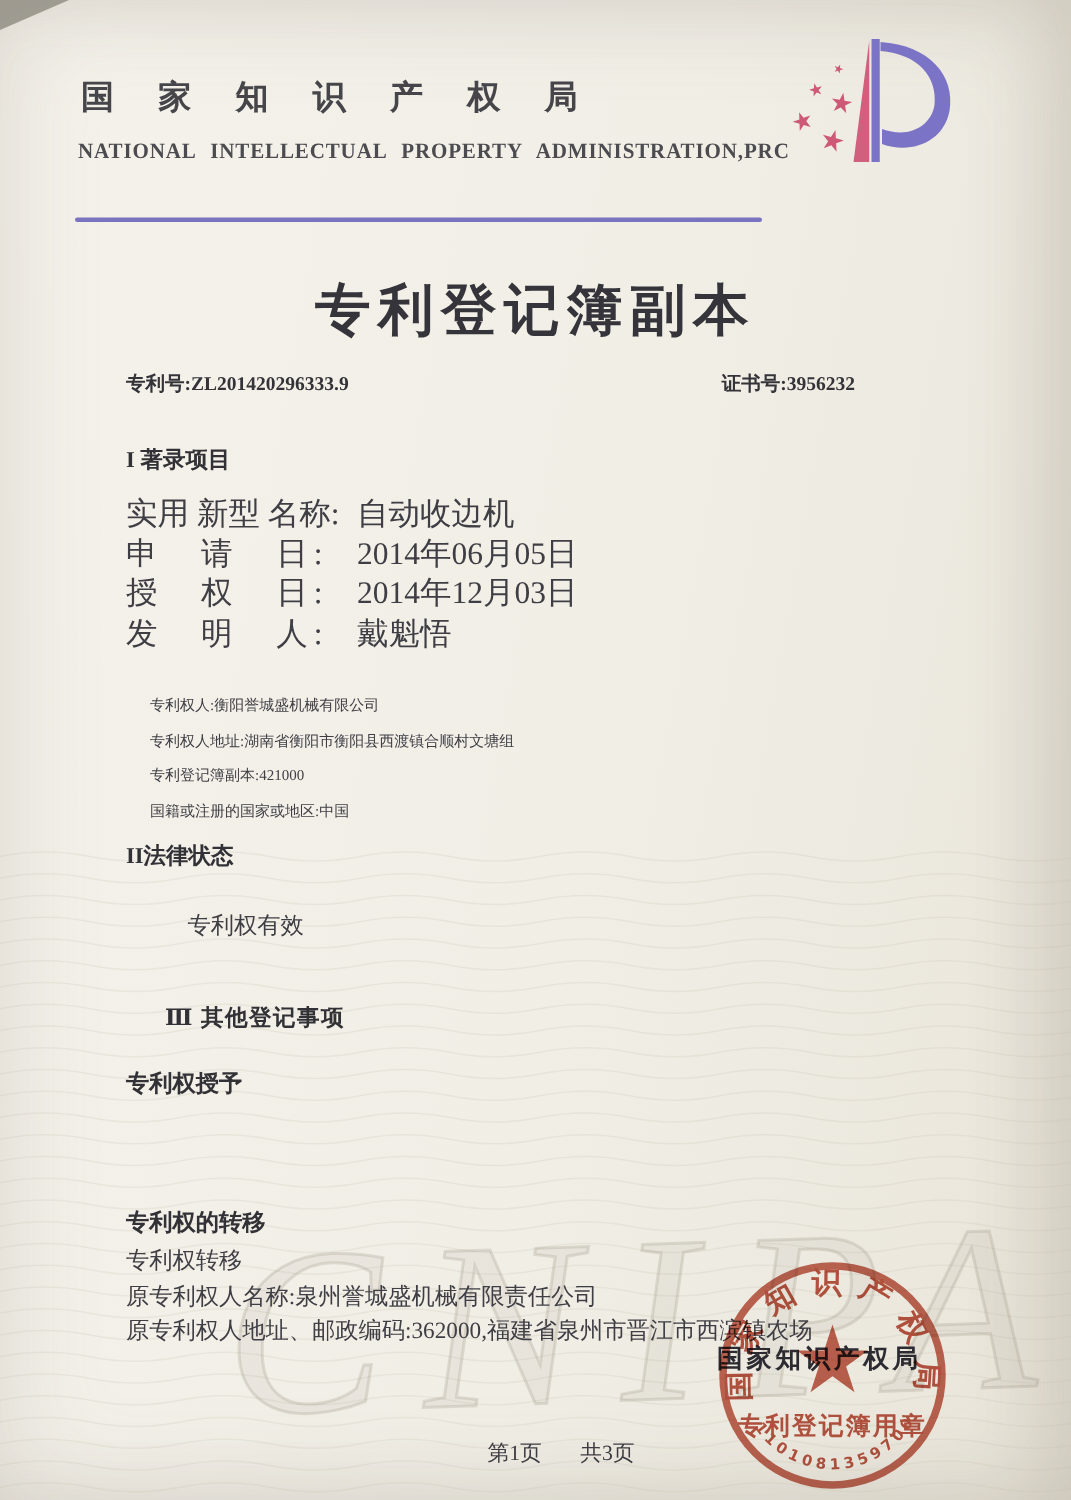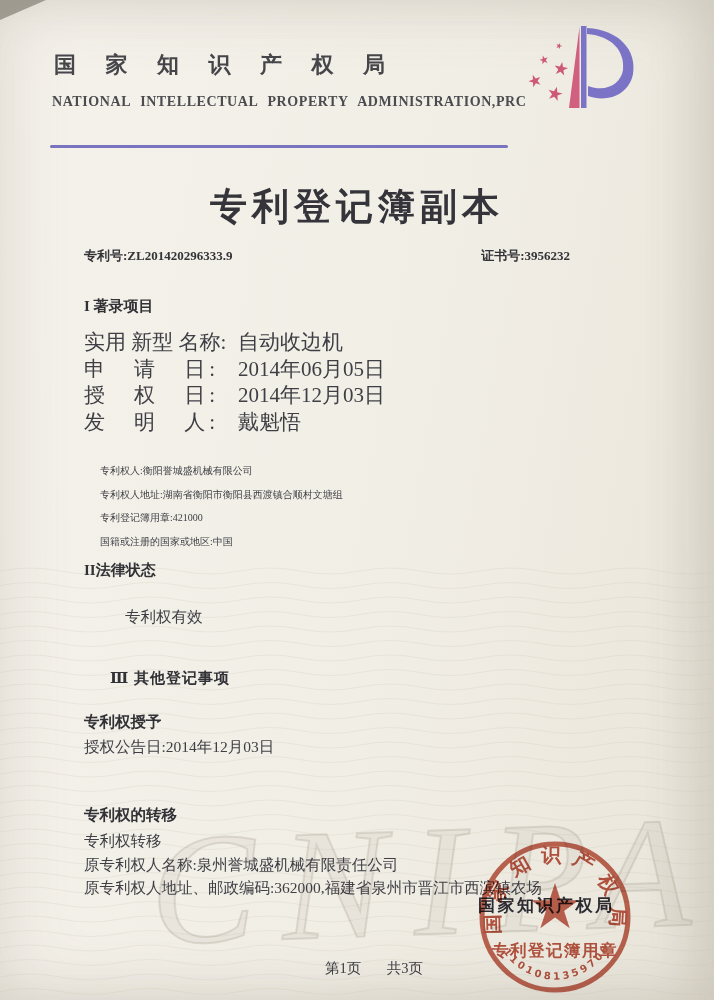--- a/index.html
+++ b/index.html
@@ -131,30 +131,29 @@
   <div class="abs textlayer sec-head h-sec1">I 著录项目</div>
   <div class="abs textlayer field-table">
     <div><span class="f-label">实用 新型 名称:</span><span class="f-value">自动收边机</span></div>
     <div><span class="f-label">申　请　日:</span><span class="f-value">2014年06月05日</span></div>
     <div><span class="f-label">授　权　日:</span><span class="f-value">2014年12月03日</span></div>
     <div><span class="f-label">发　明　人:</span><span class="f-value">戴魁悟</span></div>
   </div>
   <div class="abs textlayer patentee">
     <div>专利权人:衡阳誉城盛机械有限公司</div>
     <div>专利权人地址:湖南省衡阳市衡阳县西渡镇合顺村文塘组</div>
-    <div>专利登记簿用章:421000</div>
+    <div>专利登记簿副本:421000</div>
     <div>国籍或注册的国家或地区:中国</div>
   </div>
 
   <div class="abs textlayer sec-head h-legal">II法律状态</div>
   <div class="abs textlayer legal-status">专利权有效</div>
 
   <div class="abs textlayer sec-head h-other">Ⅲ 其他登记事项</div>
   <div class="abs textlayer sec-head h-grant">专利权授予</div>
-  <div class="abs textlayer grant-line">授权公告日:2014年12月03日</div>
   <div class="abs textlayer sec-head h-transfer">专利权的转移</div>
   <div class="abs textlayer transfer-lines">
     <div>专利权转移</div>
     <div>原专利权人名称:泉州誉城盛机械有限责任公司</div>
     <div>原专利权人地址、邮政编码:362000,福建省泉州市晋江市西滨镇农场</div>
   </div>
 
   <div class="abs stamp-issuer">国家知识产权局</div>
 
   <svg class="abs seal" width="156" height="156" viewBox="-78 -78 156 156">

